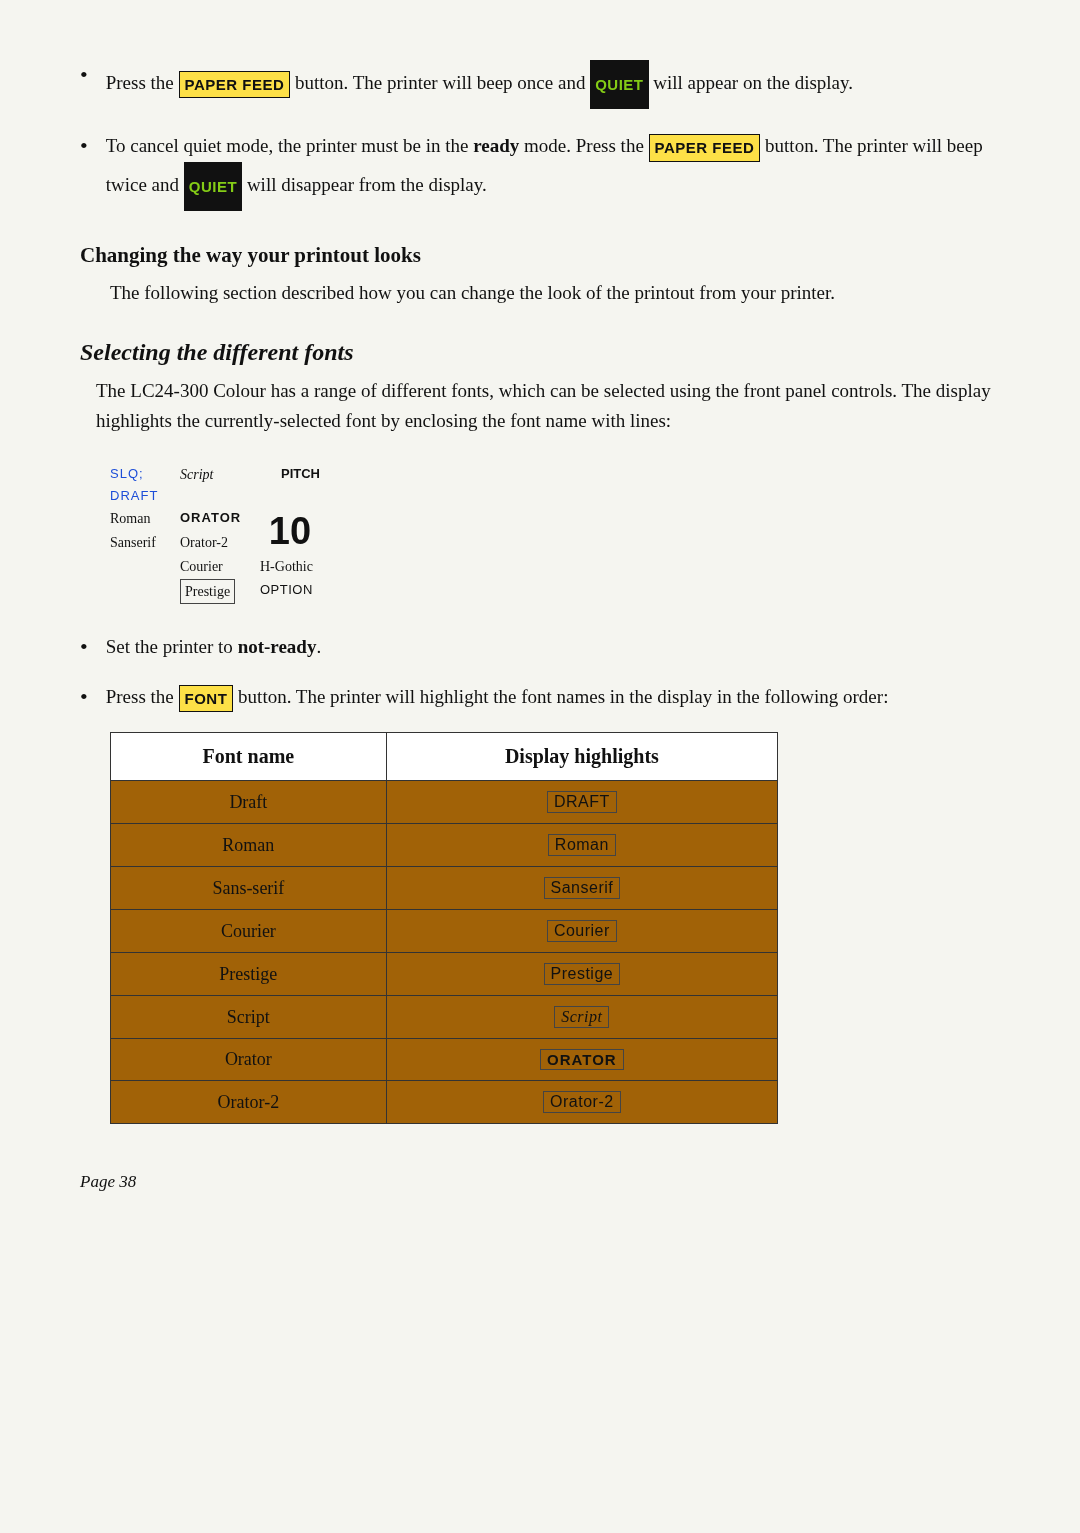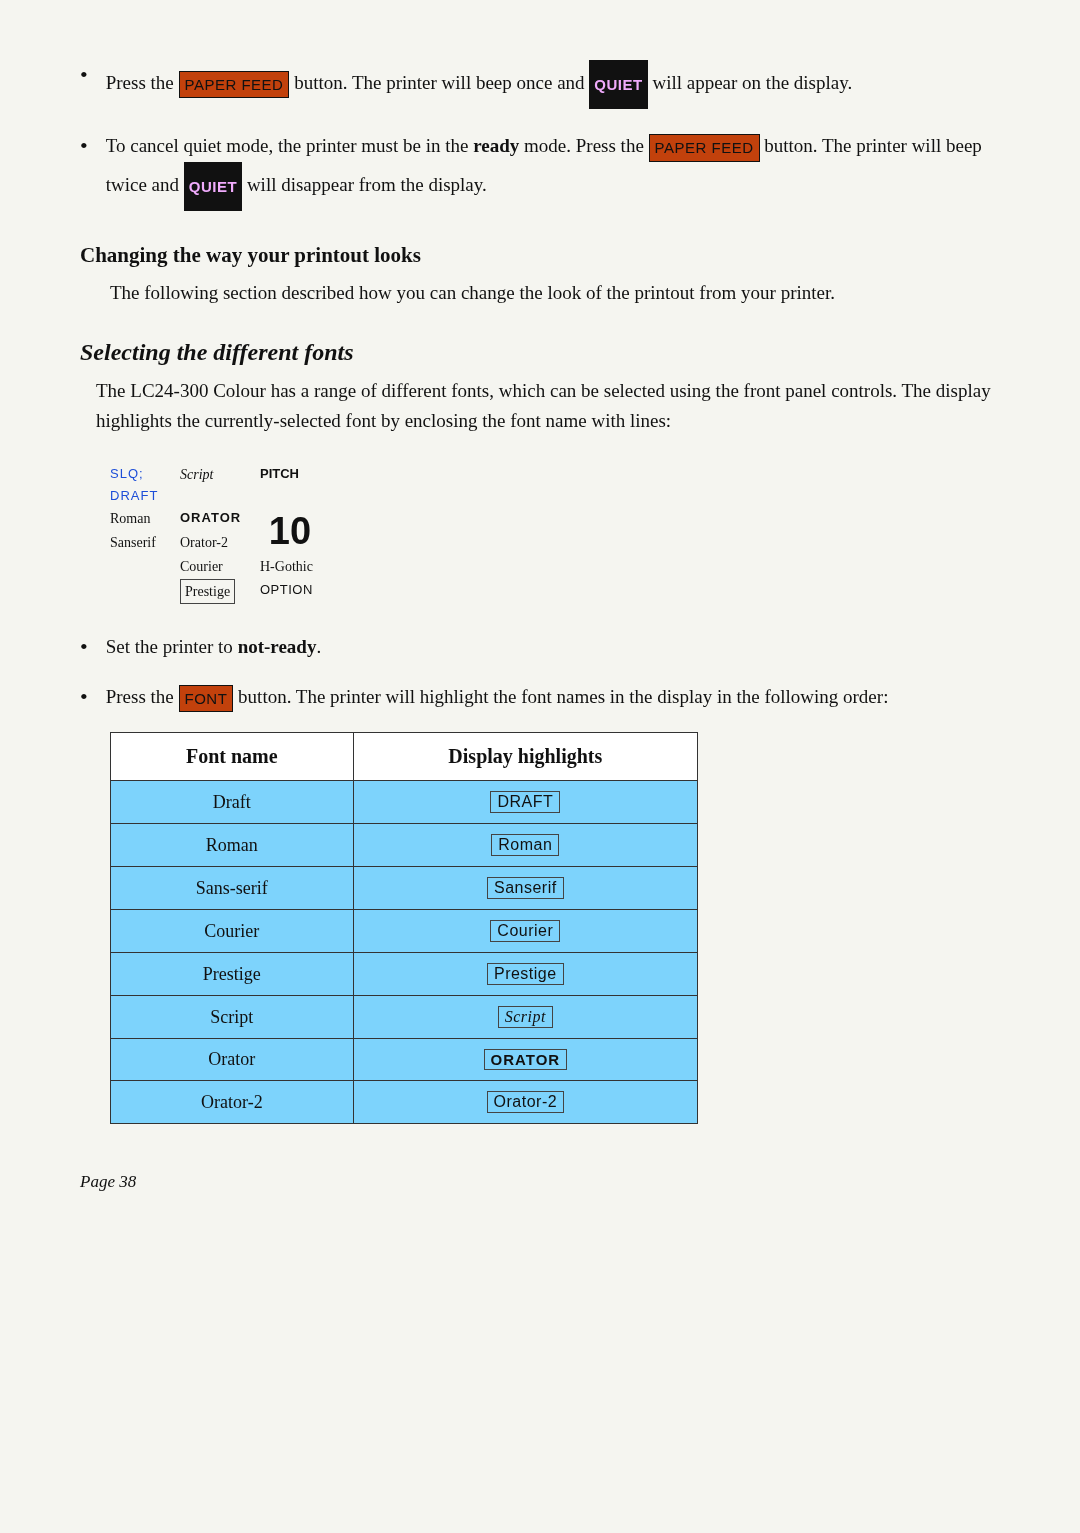--- a/index.html
+++ b/index.html
@@ -34,30 +34,30 @@
       font-size: 19px;
       line-height: 1.55;
     }
 
     .btn-label {
       display: inline-block;
       border: 1.5px solid #111;
       padding: 1px 5px;
       font-family: Arial, sans-serif;
       font-size: 15px;
-      font-weight: normal;
+      font-weight: bold;
       letter-spacing: 0.5px;
-      background: #c2410c;
+      background: #fde047;
       vertical-align: middle;
     }
 
     .btn-label-inverted {
       display: inline-block;
       background: #111;
-      color: #f0abfc;
+      color: #84cc16;
       padding: 13px 5px;
       font-family: Arial, sans-serif;
       font-size: 15px;
       font-weight: bold;
       letter-spacing: 0.5px;
       vertical-align: middle;
     }
 
     .section-heading {
       font-size: 21px;
@@ -118,40 +118,40 @@
     }
 
     .font-panel-wrapper {
       display: flex;
       align-items: flex-start;
       gap: 0;
     }
 
     
     .font-table {
-      width: 588px;
+      width: 668px;
       border-collapse: collapse;
       margin: 18px 0 18px 30px;
       font-size: 18px;
     }
 
     .font-table th {
       border: 1.5px solid #333;
       padding: 12px 28px;
       font-size: 20px;
       font-weight: bold;
       text-align: center;
       background: #fff;
     }
 
     .font-table td {
       border: 1.5px solid #333;
       padding: 10px 28px;
       text-align: center;
-      background: #7dd3fc;
+      background: #a16207;
     }
 
     .font-table tr td:first-child {
       font-weight: normal;
     }
 
     .display-highlight {
       border: 1.5px solid #444;
       padding: 1px 6px;
       display: inline-block;
@@ -222,21 +222,21 @@
 
 <div class="subsection-heading">Selecting the different fonts</div>
 <div class="section-body">The LC24-300 Colour has a range of different fonts, which can be selected using the front panel controls. The display highlights the currently-selected font by enclosing the font name with lines:</div>
 
 <div class="font-display-area">
 
   <div class="font-panel-wrapper">
     <div class="font-panel-grid" style="margin-top:0;">
       <div class="cell" style="font-size:13px; color:#1d4ed8; font-family:Arial,sans-serif; letter-spacing:1px;">SLQ; DRAFT</div>
       <div class="cell cell-script" style="font-size:14px; font-style:italic;">Script</div>
-      <div class="cell" style="font-size:13px; font-family:Arial,sans-serif; font-weight:bold; text-align:left;">PITCH</div>
+      <div class="cell" style="font-size:13px; font-family:Arial,sans-serif; font-weight:bold; text-align:right;">PITCH</div>
 
       <div class="cell">Roman</div>
       <div class="cell" style="font-family:Arial,sans-serif; font-size:13px; font-weight:bold; letter-spacing:1px; text-transform:uppercase;">ORATOR</div>
       <div class="cell" style="font-size:38px; font-weight:bold; font-family:Arial,sans-serif; line-height:1; grid-row: 2 / span 2; grid-column: 3; display:flex; align-items:center; justify-content:center;">10</div>
 
       <div class="cell">Sanserif</div>
       <div class="cell">Orator-2</div>
       <div></div>
 
       <div class="cell">Courier</div>

